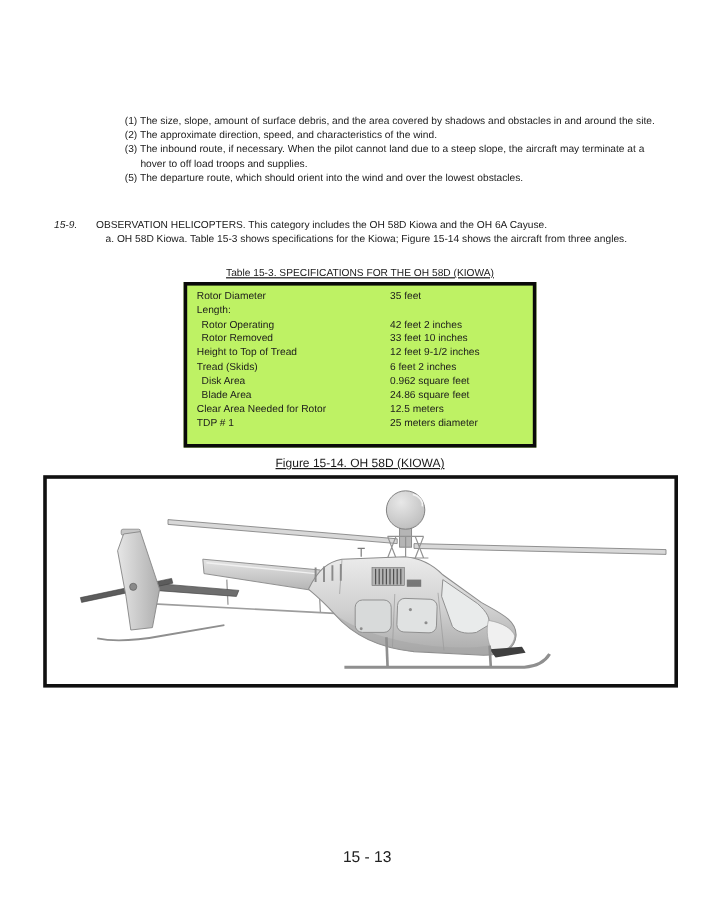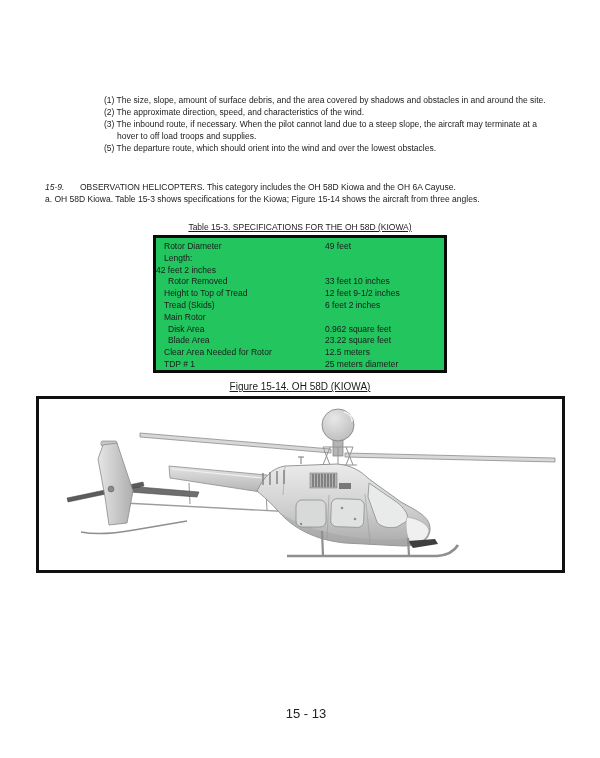--- a/index.html
+++ b/index.html
@@ -9,29 +9,29 @@
   }
   
   #intro{
     position:absolute;left:117px;top:94px;width:442px;
     font-size:8.5px;line-height:12px;
   }
   .para{text-indent:-13px;}
   
   #section{position:absolute;left:45px;top:181px;width:522px;font-size:8.5px;line-height:12px;}
   .secnum{display:inline-block;width:35px;font-style:italic;}
-  .subline{}
+  .subline{margin-left:43px;}
   
   #table-title{
     position:absolute;left:0;top:222px;width:600px;text-align:center;
     font-size:8.5px;text-decoration:underline;
   }
   #spec-table{
     position:absolute;left:153px;top:235px;width:294px;height:138px;
-    border:3px solid #0a0a0a;box-sizing:border-box;background:#22c55e;
+    border:3px solid #0a0a0a;box-sizing:border-box;background:#bef264;
     font-size:8.5px;padding-top:3px;
   }
   .trow{display:grid;grid-template-columns:169px 1fr;line-height:11.8px;}
   .tlabel{padding-left:8px;white-space:nowrap;}
   .tlabel.indent{padding-left:12px;}
   .tvalue{white-space:nowrap;}
   
   #figure-caption{
     position:absolute;left:0;top:381px;width:600px;text-align:center;
     font-size:10px;text-decoration:underline;
@@ -63,52 +63,49 @@
     <div><span class="secnum">15-9.</span><span>OBSERVATION HELICOPTERS. This category includes the OH 58D Kiowa and the OH 6A Cayuse.</span></div>
     <div class="subline">a. OH 58D Kiowa. Table 15-3 shows specifications for the Kiowa; Figure 15-14 shows the aircraft from three angles.</div>
   </div>
 
   <div id="table-title">Table 15-3. SPECIFICATIONS FOR THE OH 58D (KIOWA)</div>
 
   <div id="spec-table">
     <div>
         <div class="trow">
           <div class="tlabel">Rotor Diameter</div>
-          <div class="tvalue">49 feet</div>
+          <div class="tvalue">35 feet</div>
         </div>
         <div class="trow">
           <div class="tlabel">Length:</div>
           <div class="tvalue"></div>
         </div>
         <div class="trow">
+          <div class="tlabel indent">Rotor Operating</div>
           <div class="tvalue">42 feet 2 inches</div>
         </div>
         <div class="trow">
           <div class="tlabel indent">Rotor Removed</div>
           <div class="tvalue">33 feet 10 inches</div>
         </div>
         <div class="trow">
           <div class="tlabel">Height to Top of Tread</div>
           <div class="tvalue">12 feet 9-1/2 inches</div>
         </div>
         <div class="trow">
           <div class="tlabel">Tread (Skids)</div>
           <div class="tvalue">6 feet 2 inches</div>
         </div>
         <div class="trow">
-          <div class="tlabel">Main Rotor</div>
-          <div class="tvalue"></div>
-        </div>
-        <div class="trow">
           <div class="tlabel indent">Disk Area</div>
           <div class="tvalue">0.962 square feet</div>
         </div>
         <div class="trow">
           <div class="tlabel indent">Blade Area</div>
-          <div class="tvalue">23.22 square feet</div>
+          <div class="tvalue">24.86 square feet</div>
         </div>
         <div class="trow">
           <div class="tlabel">Clear Area Needed for Rotor</div>
           <div class="tvalue">12.5 meters</div>
         </div>
         <div class="trow">
           <div class="tlabel">TDP # 1</div>
           <div class="tvalue">25 meters diameter</div>
         </div>
       </div>

